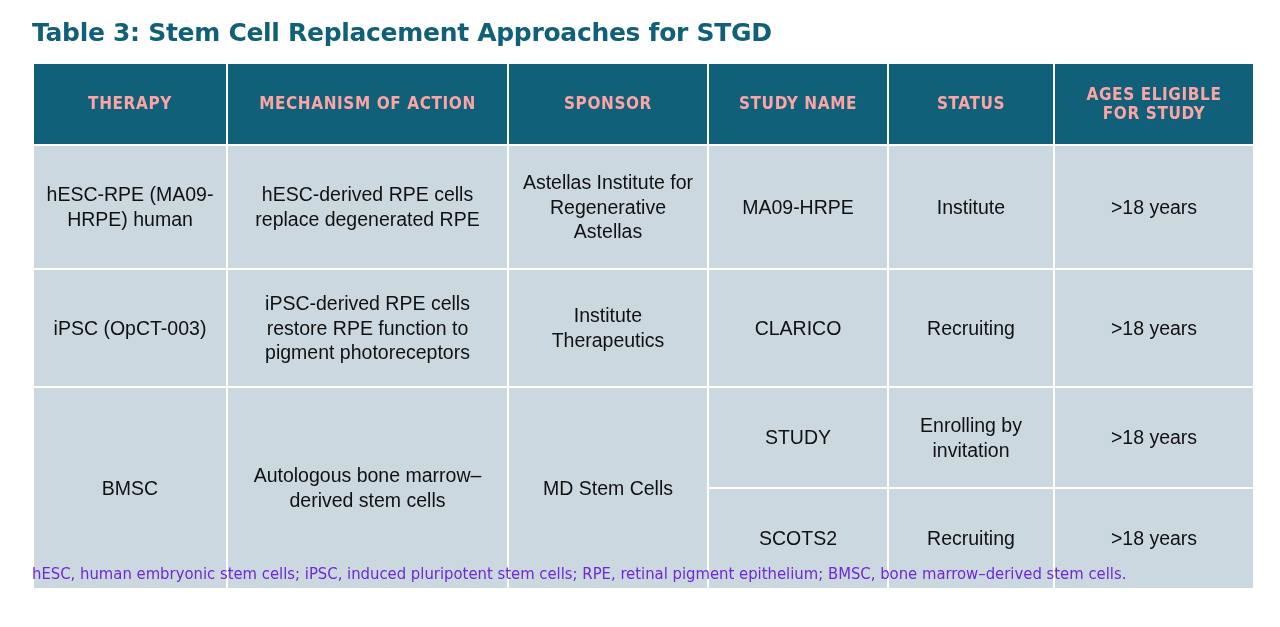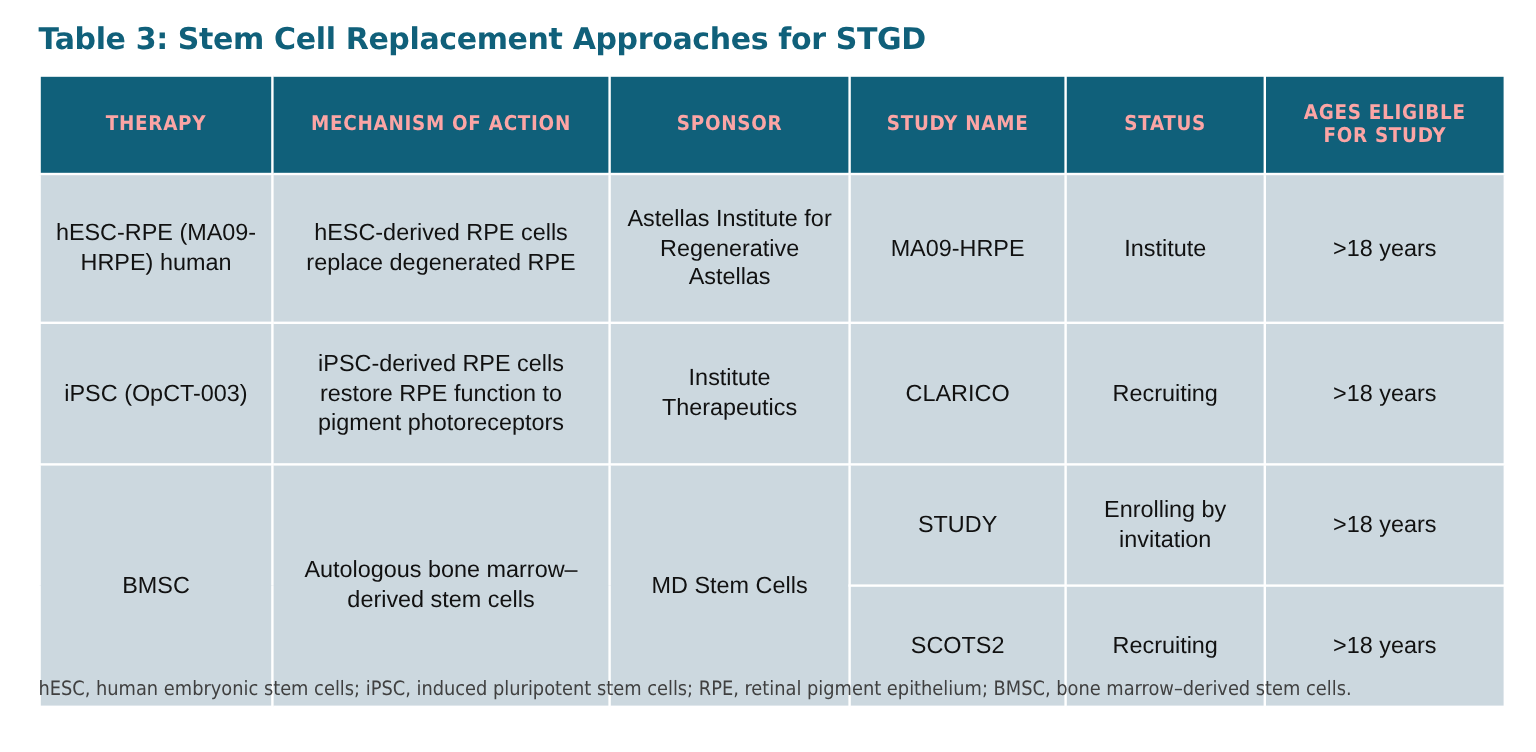--- a/index.html
+++ b/index.html
@@ -90,21 +90,21 @@
 
   
   .footnote {
     position: absolute;
     left: 32px;
     top: 562px;
     width: 1215px;
     font-family: "DejaVu Sans Condensed", "Liberation Sans Narrow", "Liberation Sans", sans-serif;
     font-size: 16.5px;
     line-height: 1.45;
-    color: #404040;
+    color: #6d28d9;
   }
 </style>
 </head>
 <body>
 
 <div class="page">
 
   <div class="table-title">Table 3: Stem Cell Replacement Approaches for STGD</div>
 
   <table class="tbl">

